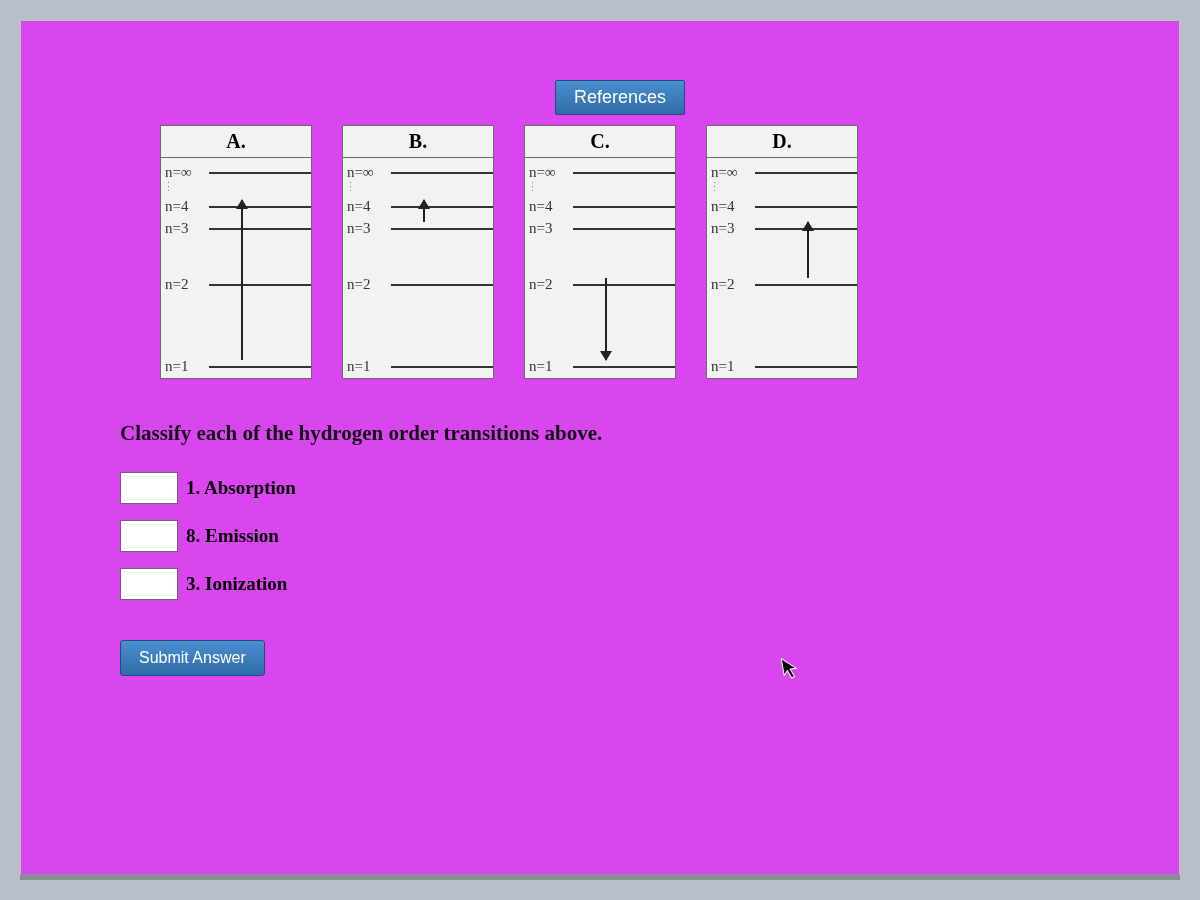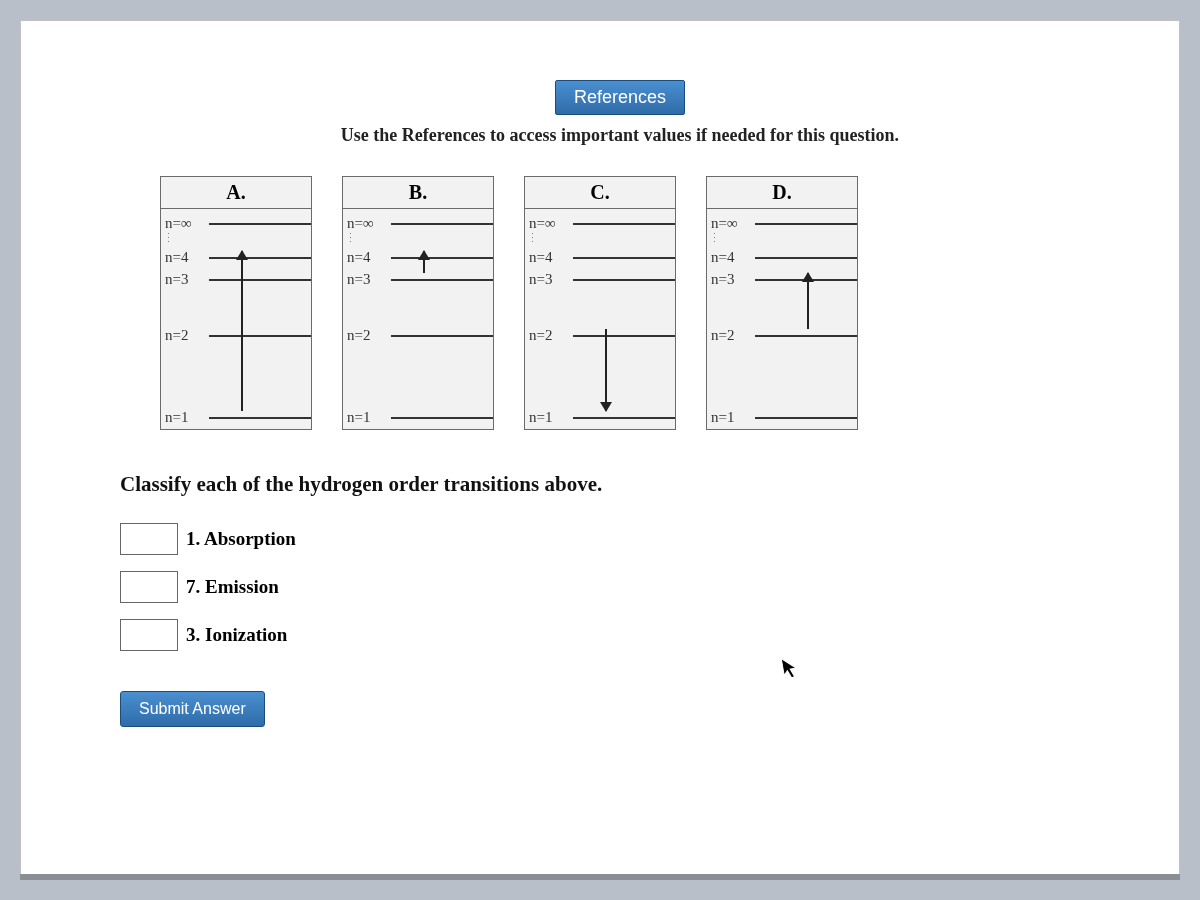--- a/index.html
+++ b/index.html
@@ -10,21 +10,21 @@
     background: #b8bfc8;
     font-family: Georgia, 'Times New Roman', serif;
     overflow: hidden;
   }
   .sheet {
     position: absolute;
     left: 20px;
     top: 20px;
     right: 20px;
     bottom: 20px;
-    background: #ffffff;
+    background: #d946ef;
     box-shadow: inset 0 0 0 1px #c0c0c0;
     padding: 40px 60px 40px 100px;
   }
   .ref-row {
     display: flex;
     justify-content: center;
     margin: 20px 0 10px 0;
   }
   .ref-btn {
     background: #3a7ebf;
@@ -170,21 +170,20 @@
   }
 </style>
 </head>
 <body>
 
 <div class="sheet">
 
   <div class="ref-row">
     <button class="ref-btn">References</button>
   </div>
-  <div class="ref-note">Use the References to access important values if needed for this question.</div>
 
   <div class="diagrams">
 
     <div class="panel">
       <div class="panel-head">A.</div>
       <div class="panel-body">
         <div class="level" style="top:6px">
             <span>n=∞</span>
             <div class="line"></div>
           </div>
@@ -306,21 +305,21 @@
   <div class="prompt">
     <span>Classify each of the hydrogen order transitions above.</span><br>
   </div>
 
   <div class="answer-row">
     <input type="text" style="">
     <label>1. Absorption</label>
   </div>
   <div class="answer-row">
     <input type="text" style="">
-    <label>7. Emission</label>
+    <label>8. Emission</label>
   </div>
   <div class="answer-row">
     <input type="text" style="">
     <label>3. Ionization</label>
   </div>
 
   <div class="submit-row">
     <button class="submit-btn">Submit Answer</button>
   </div>
 

